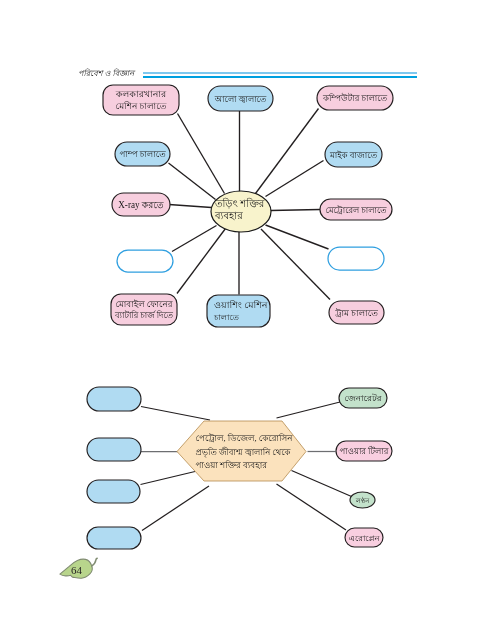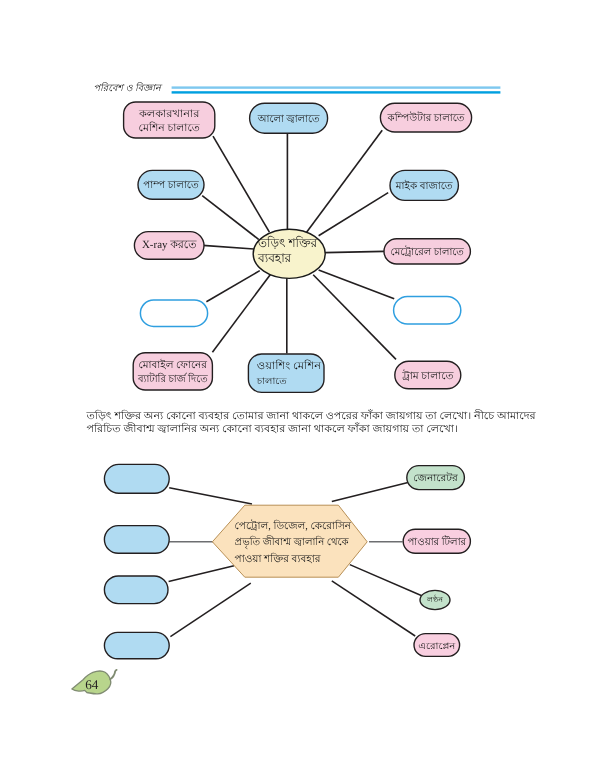--- a/index.html
+++ b/index.html
@@ -15,24 +15,20 @@
   .pgnum{fill:#231f20;font-family:"Liberation Serif",serif;}
   .nodetxt{fill:#1a1a1a;font-family:"Liberation Serif",serif;}
 </style>
 </head>
 <body>
 
 <div id="page">
   <div class="hdr">পরিবেশ ও বিজ্ঞান</div>
   <div class="rule1"></div>
   <div class="rule2"></div>
-  <div class="para">
-    <div class="pline">তড়িৎ শক্তির অন্য কোনো ব্যবহার তোমার জানা থাকলে ওপরের ফাঁকা জায়গায় তা লেখো। নীচে আমাদের</div>
-    <div class="pline">পরিচিত জীবাশ্ম জ্বালানির অন্য কোনো ব্যবহার জানা থাকলে ফাঁকা জায়গায় তা লেখো।</div>
-  </div>
 
   <svg id="d1" width="494" height="640" viewBox="0 0 494 640">
     <g id="d1-links" stroke="#231f20" stroke-width="1.35" fill="none">
       <line x1="177.5" y1="113.5" x2="224.5" y2="193.5"></line>
       <line x1="239.5" y1="111" x2="239.5" y2="192"></line>
       <line x1="318.5" y1="108.5" x2="255.5" y2="193.5"></line>
       <line x1="168.5" y1="163" x2="215.5" y2="199.5"></line>
       <line x1="323.5" y1="160.5" x2="265.5" y2="196.5"></line>
       <line x1="169" y1="204.5" x2="211.5" y2="207.5"></line>
       <line x1="320" y1="209.5" x2="270.5" y2="210.5"></line>

